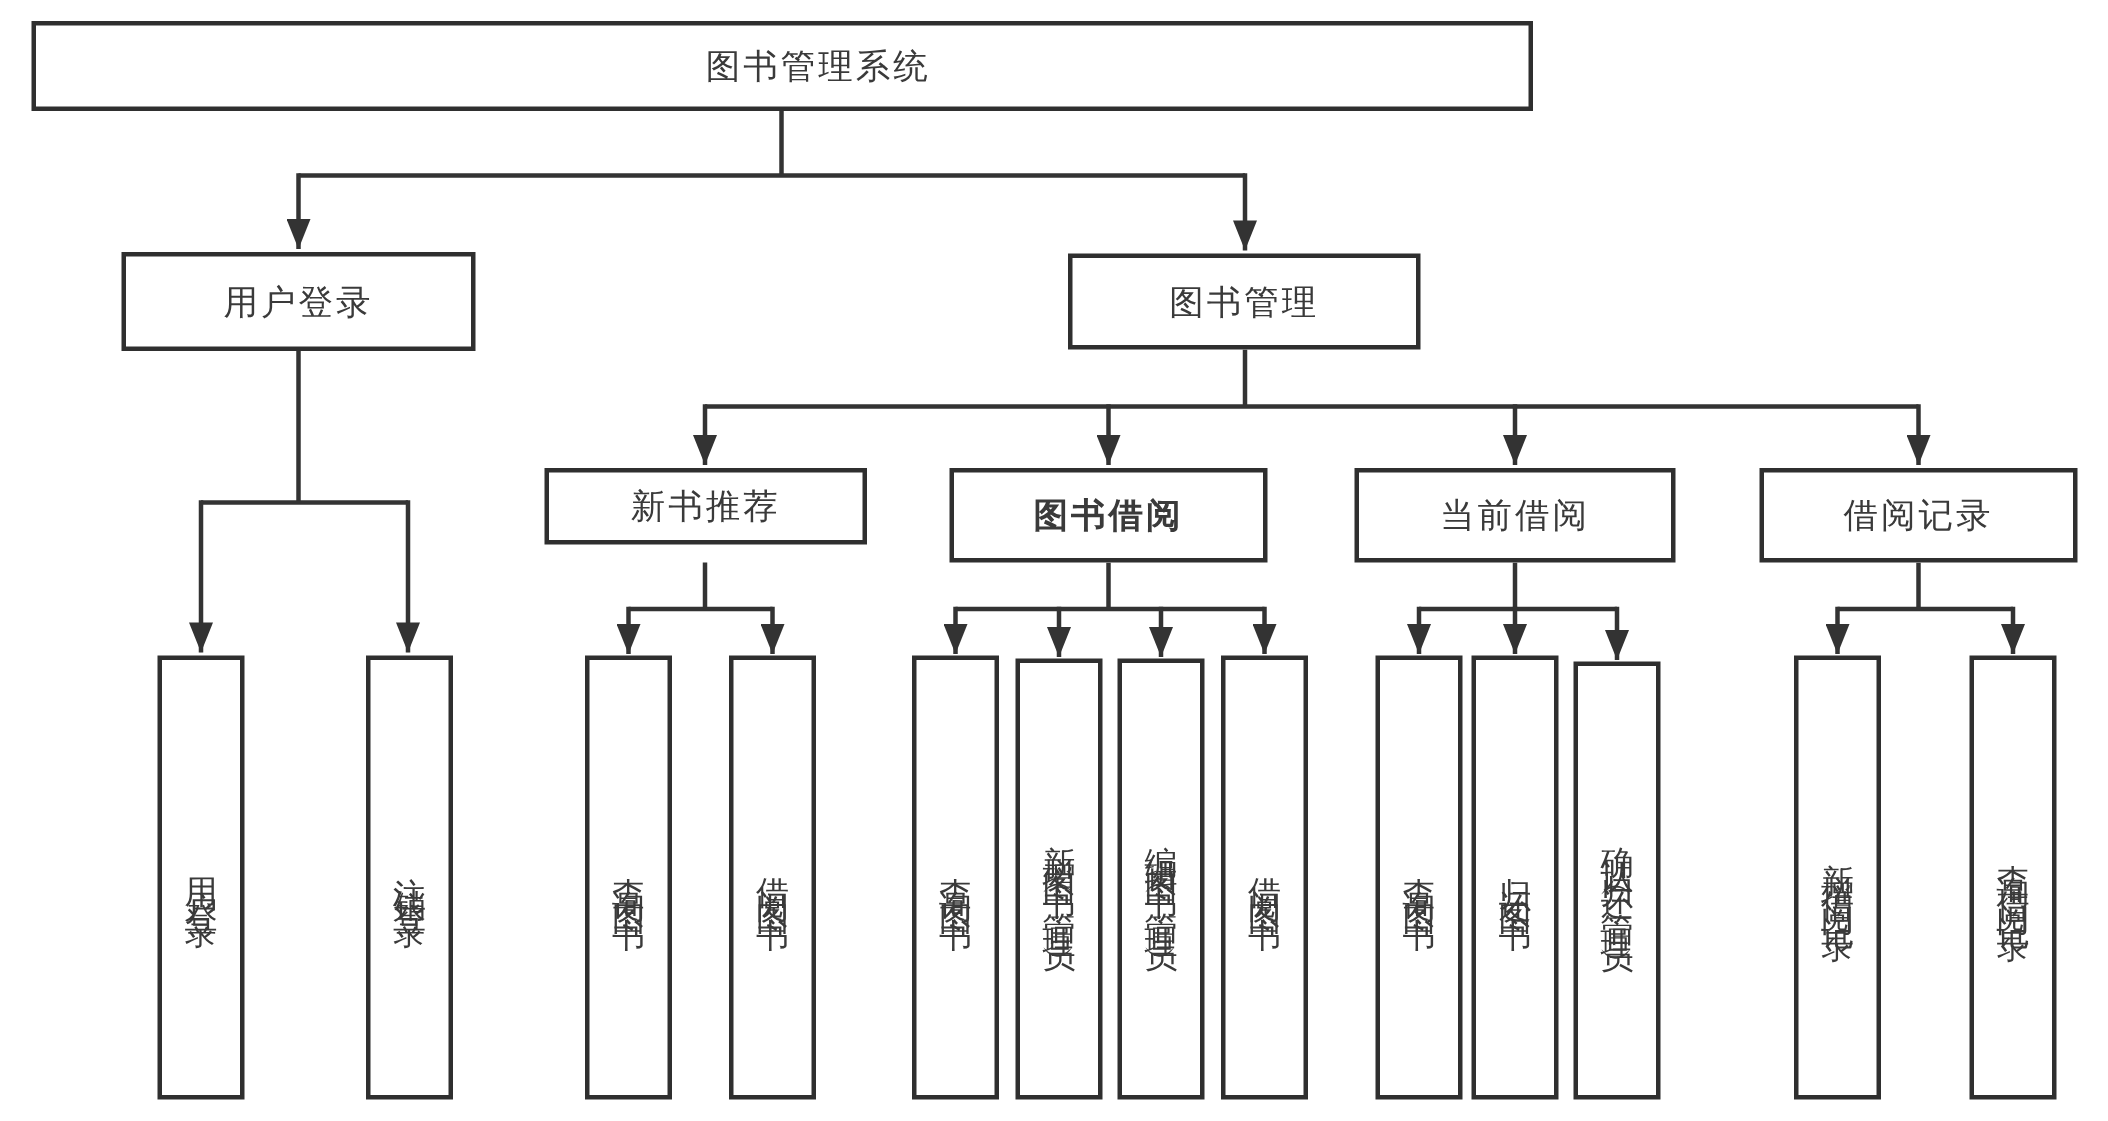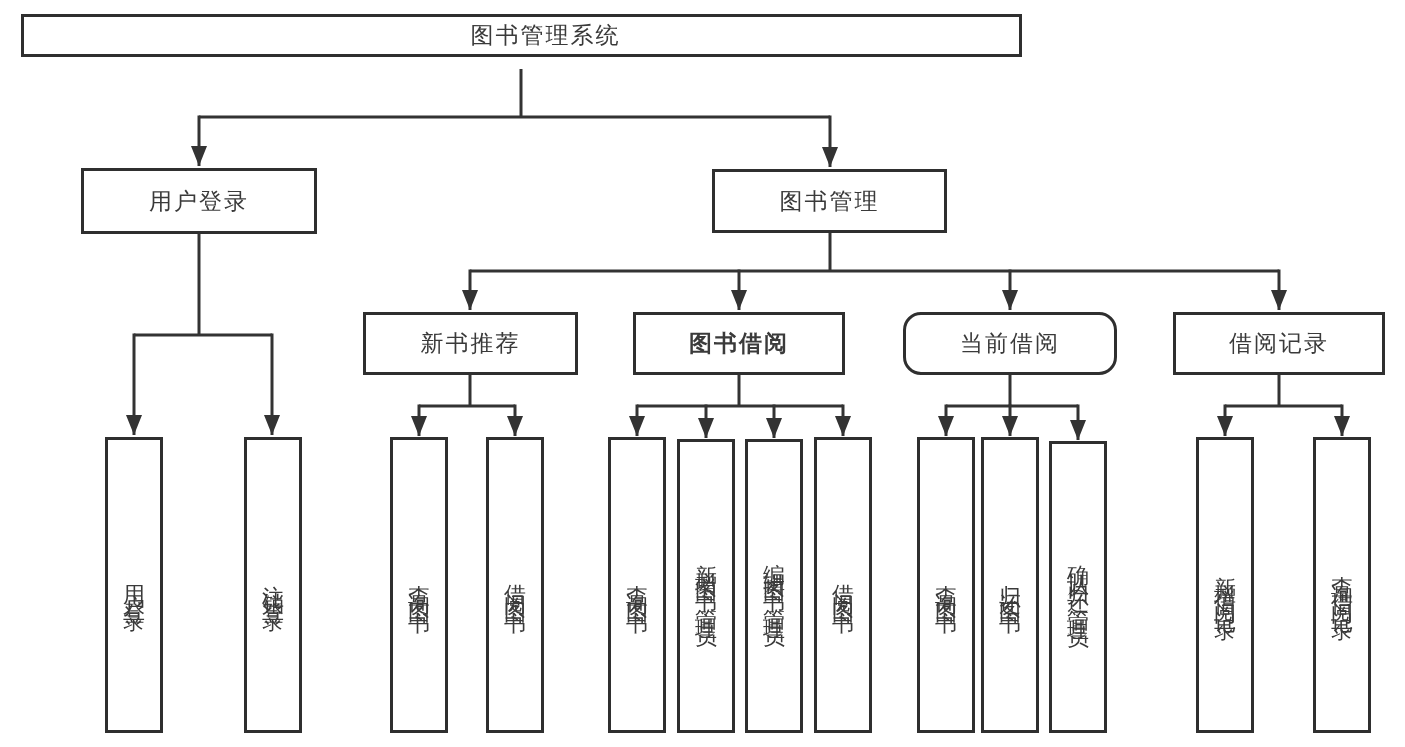--- a/index.html
+++ b/index.html
@@ -108,28 +108,28 @@
       <path d="M1010,404.5 V436" marker-end="url(#arrow)"></path>
       <path d="M1078,404.5 V440" marker-end="url(#arrow)"></path>
 
       <path d="M1279,375 V406"></path>
       <path d="M1225,406 H1342"></path>
       <path d="M1225,404.5 V436" marker-end="url(#arrow)"></path>
       <path d="M1342,404.5 V436" marker-end="url(#arrow)"></path>
     </g>
   </svg>
 
-  <div class="node h" style="left:21px; top:14px; width:1001px; height:43px;padding-left:48px;">图书管理系统</div>
+  <div class="node h" style="left:21px; top:14px; width:1001px; height:60px;padding-left:48px;">图书管理系统</div>
 
   <div class="node h" style="left:81px; top:168px; width:236px; height:66px;">用户登录</div>
   <div class="node h" style="left:712px; top:169px; width:235px; height:64px;">图书管理</div>
 
-  <div class="node h" style="left:363px; top:312px; width:215px; height:63px;">新书推荐</div>
+  <div class="node h" style="left:363px; top:312px; width:215px; height:51px;">新书推荐</div>
   <div class="node h" style="left:633px; top:312px; width:212px; height:63px;font-weight:bold;">图书借阅</div>
-  <div class="node h" style="left:903px; top:312px; width:214px; height:63px;border-radius:18px;">当前借阅</div>
+  <div class="node h" style="left:903px; top:312px; width:214px; height:63px;">当前借阅</div>
   <div class="node h" style="left:1173px; top:312px; width:212px; height:63px;">借阅记录</div>
 
   <div class="node leaf" style="left:105px; top:437px; width:58px; height:296px;">
     <span class="vtext">用户登录</span>
   </div>
   <div class="node leaf" style="left:244px; top:437px; width:58px; height:296px;">
     <span class="vtext">注销登录</span>
   </div>
   <div class="node leaf" style="left:390px; top:437px; width:58px; height:296px;">
     <span class="vtext">查询图书</span>

